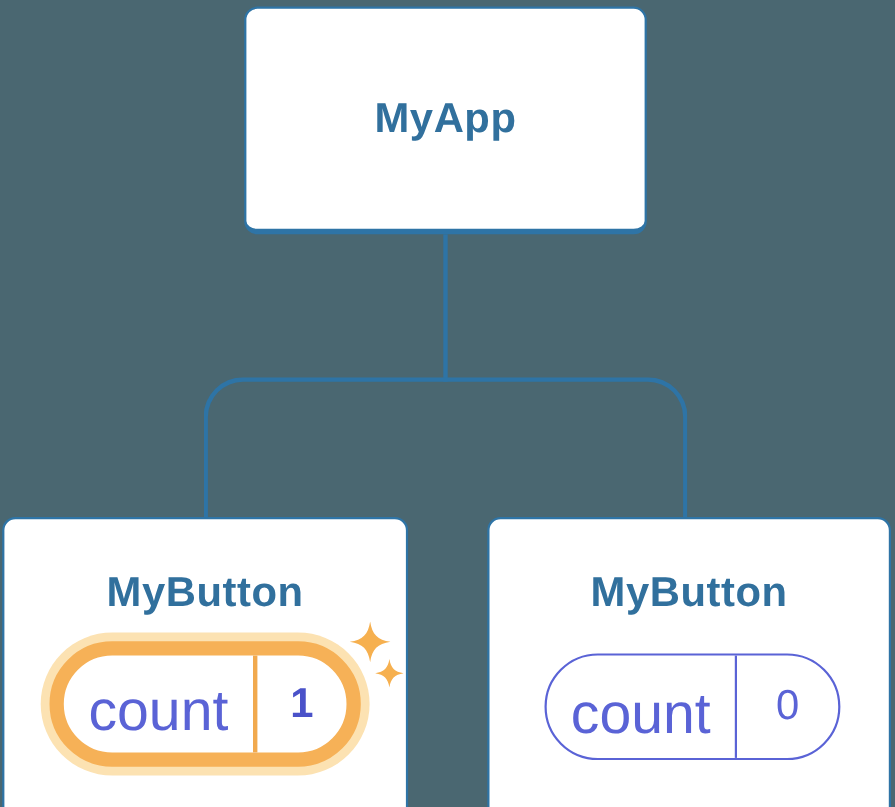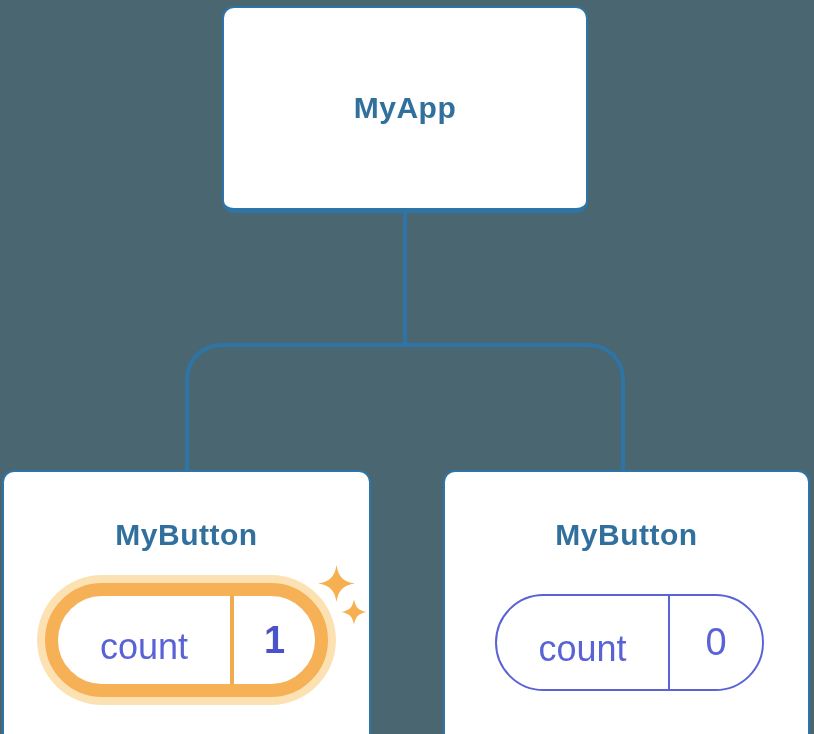--- a/index.html
+++ b/index.html
@@ -52,21 +52,21 @@
   .card-root {
     left: 222px; top: 6px;
     width: 366px; height: 207px;
     display: flex; align-items: center; justify-content: center;
   }
   .card-child { top: 470px; width: 369px; height: 295px; }
   .card-child-left  { left: 2px; }
   .card-child-right { left: 443px; width: 367px; }
 
   .node-label {
-    font-size: 30px;
+    font-size: 38px;
     font-weight: 600;
     color: var(--heading);
     letter-spacing: 0.5px;
   }
   .card-child .node-label {
     position: absolute;
     top: 46px; left: 0; right: 0;
     text-align: center;
   }
 
@@ -74,21 +74,21 @@
   .pill {
     position: absolute;
     display: flex;
     align-items: stretch;
     background: #ffffff;
     border-radius: 999px;
   }
   .pill-key {
     flex: 1;
     display: flex; align-items: center; justify-content: center;
-    font-size: 36px;
+    font-size: 52px;
     color: var(--purple);
     margin-top: 13px;
   }
   .pill-divider { width: 4px; background: var(--orange-divider); }
   .pill-val {
     display: flex; align-items: center; justify-content: center;
     font-size: 38px;
     color: var(--purple);
   }
 

